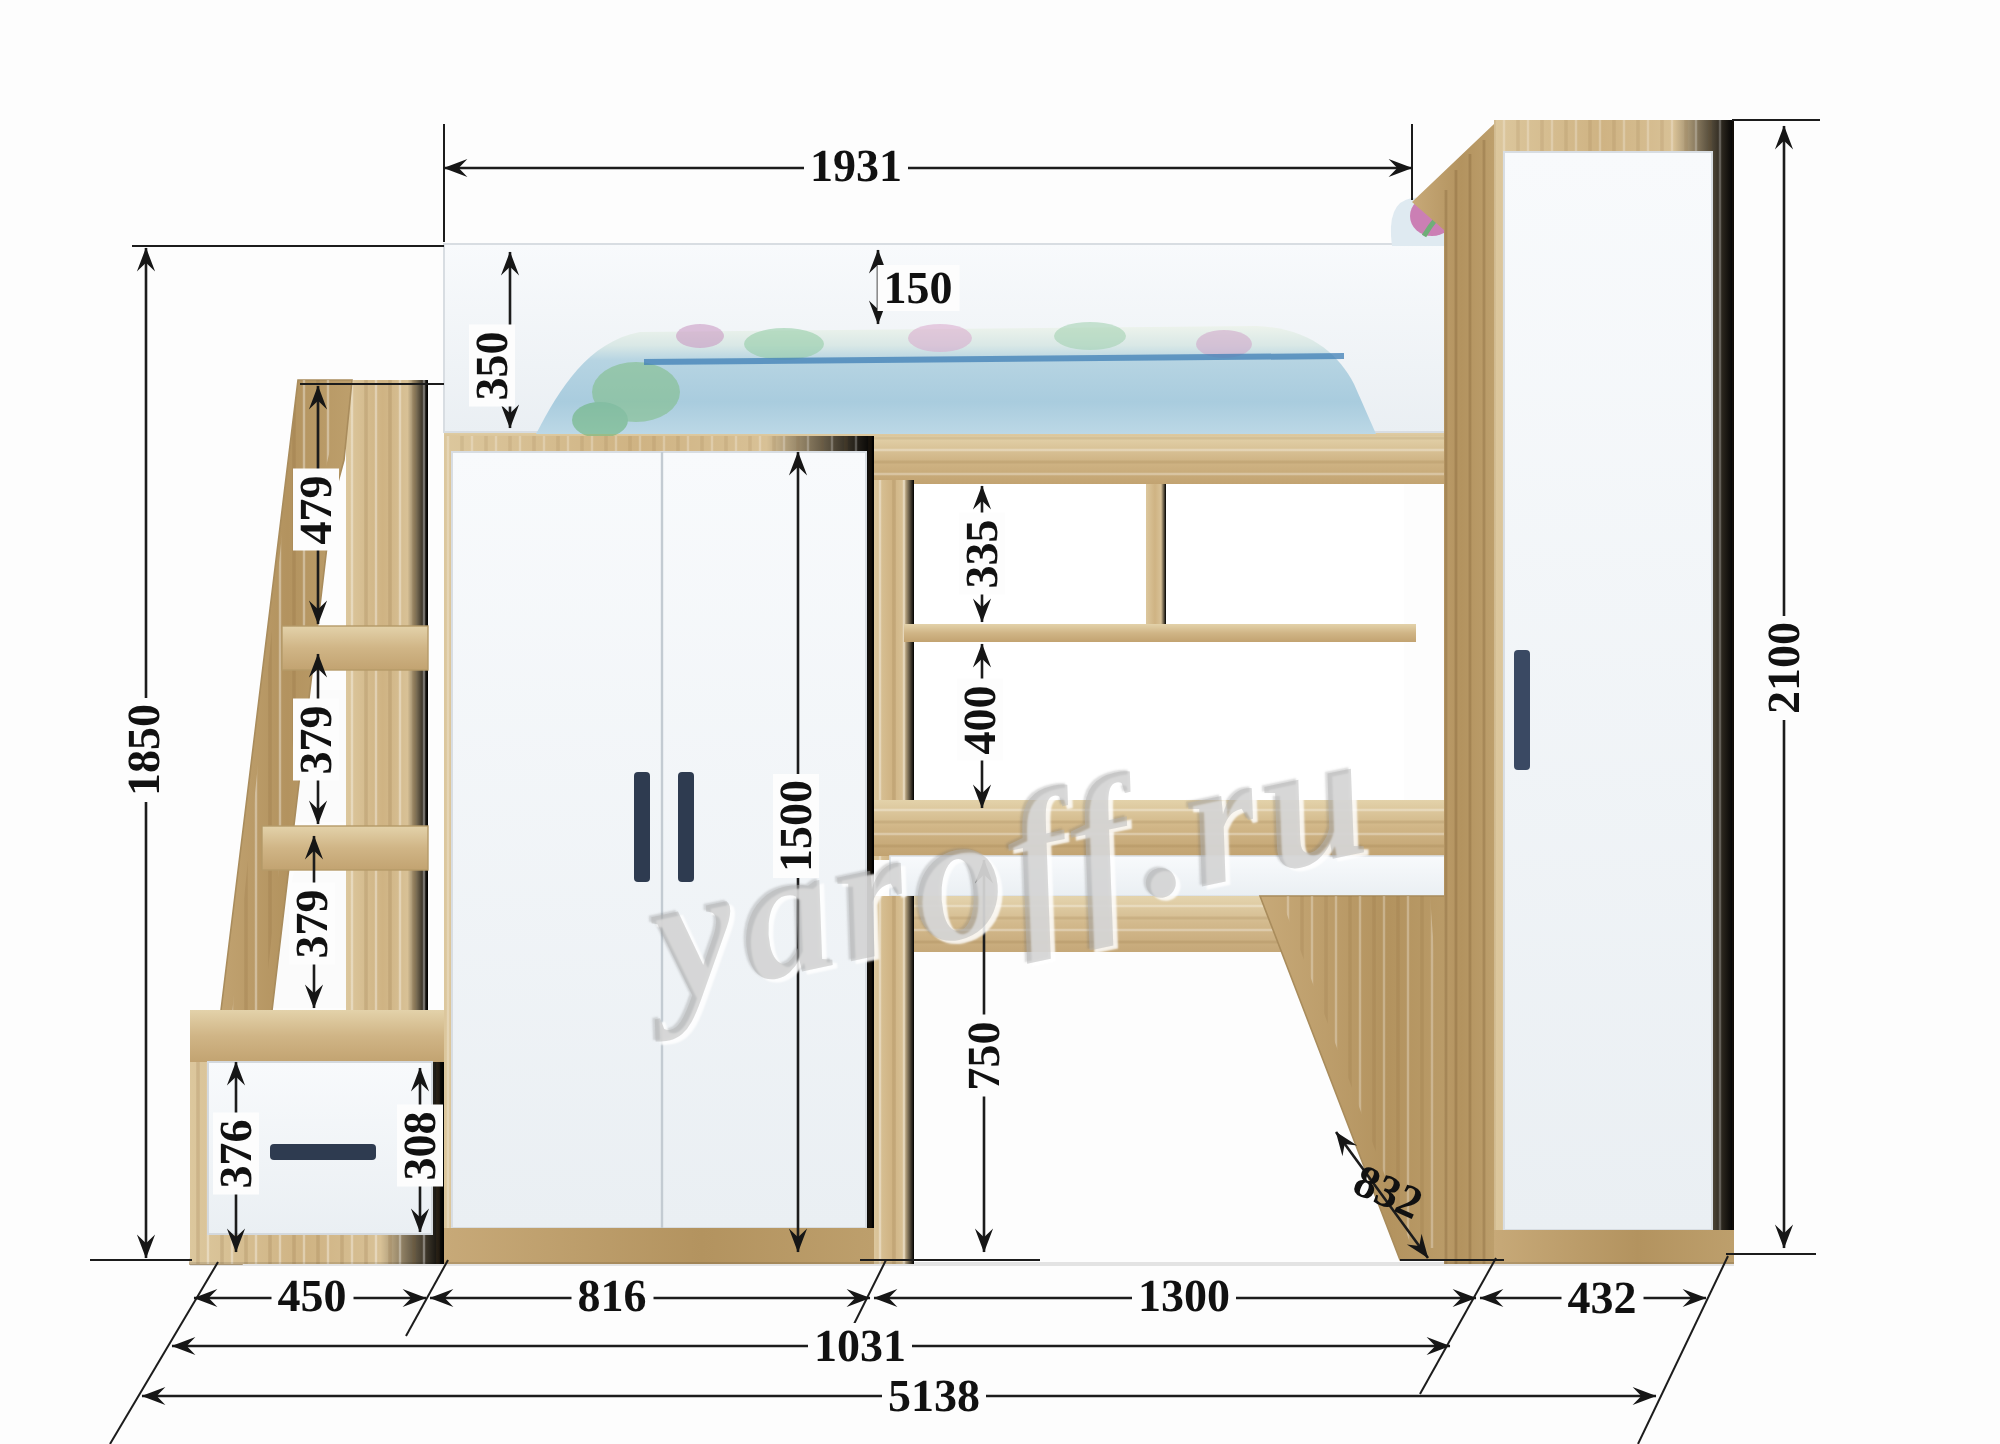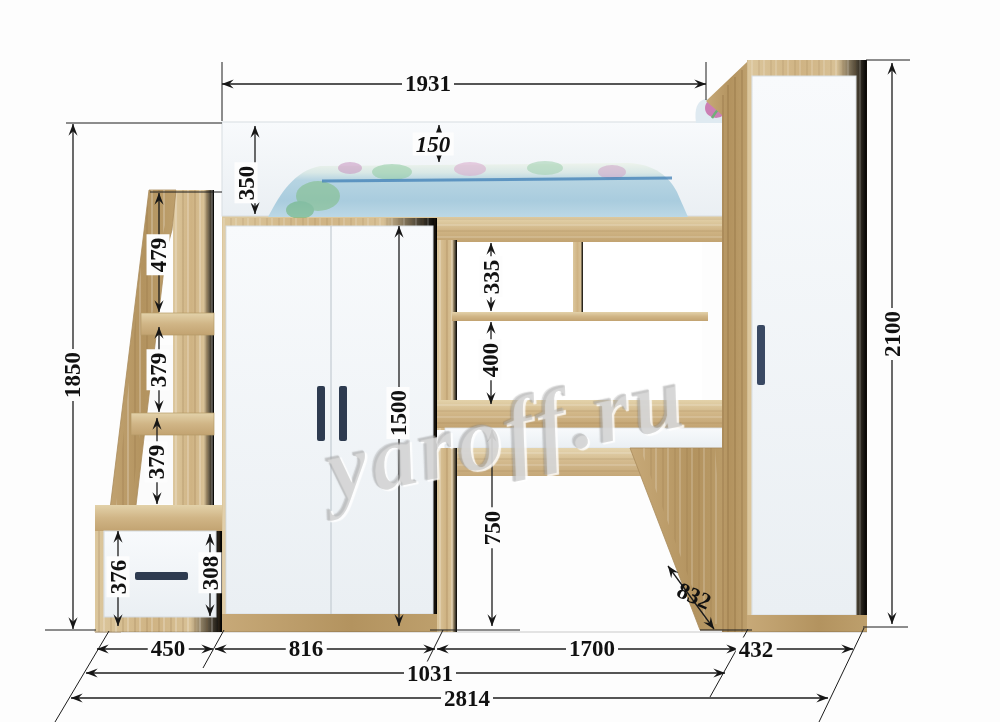--- a/index.html
+++ b/index.html
@@ -191,33 +191,33 @@
     <line x1="740" y1="649" x2="853" y2="649" marker-start="url(#arr)" marker-end="url(#arr)"></line>
     <line x1="86" y1="673" x2="725" y2="673" marker-start="url(#arr)" marker-end="url(#arr)"></line>
     <line x1="71" y1="698" x2="828" y2="698" marker-start="url(#arr)" marker-end="url(#arr)"></line>
   </g>
 </svg>
 
 <div id="watermark">yaroff.ru</div>
 
 <span class="dim" style="left:428px;top:83px;">1931</span>
 <span class="dim v" style="left:246px;top:183px;">350</span>
-<span class="dim" style="left:433px;top:144px;font-style:italic;">150</span>
+<span class="dim" style="left:459px;top:144px;">150</span>
 <span class="dim v" style="left:72px;top:375px;">1850</span>
 <span class="dim v" style="left:158px;top:255px;">479</span>
 <span class="dim v" style="left:158px;top:370px;">379</span>
 <span class="dim v" style="left:156px;top:462px;">379</span>
 <span class="dim v" style="left:118px;top:577px;">376</span>
 <span class="dim v" style="left:210px;top:573px;">308</span>
 <span class="dim v" style="left:398px;top:413px;">1500</span>
 <span class="dim v" style="left:491px;top:277px;">335</span>
 <span class="dim v" style="left:490px;top:360px;">400</span>
 <span class="dim v" style="left:492px;top:528px;">750</span>
 <span class="dim d832" style="left:694px;top:596px;">832</span>
 <span class="dim v" style="left:892px;top:334px;">2100</span>
-<span class="dim" style="left:168px;top:648px;text-align:center;">450</span>
+<span class="dim" style="left:156px;top:648px;text-align:center;">450</span>
 <span class="dim" style="left:306px;top:648px;">816</span>
-<span class="dim" style="left:592px;top:648px;">1700</span>
-<span class="dim" style="left:756px;top:649px;">432</span>
+<span class="dim" style="left:592px;top:648px;">1300</span>
+<span class="dim" style="left:801px;top:649px;">432</span>
 <span class="dim" style="left:430px;top:673px;">1031</span>
-<span class="dim" style="left:467px;top:698px;">2814</span>
+<span class="dim" style="left:467px;top:698px;">5138</span>
 
 </div>
 
 </body></html>

